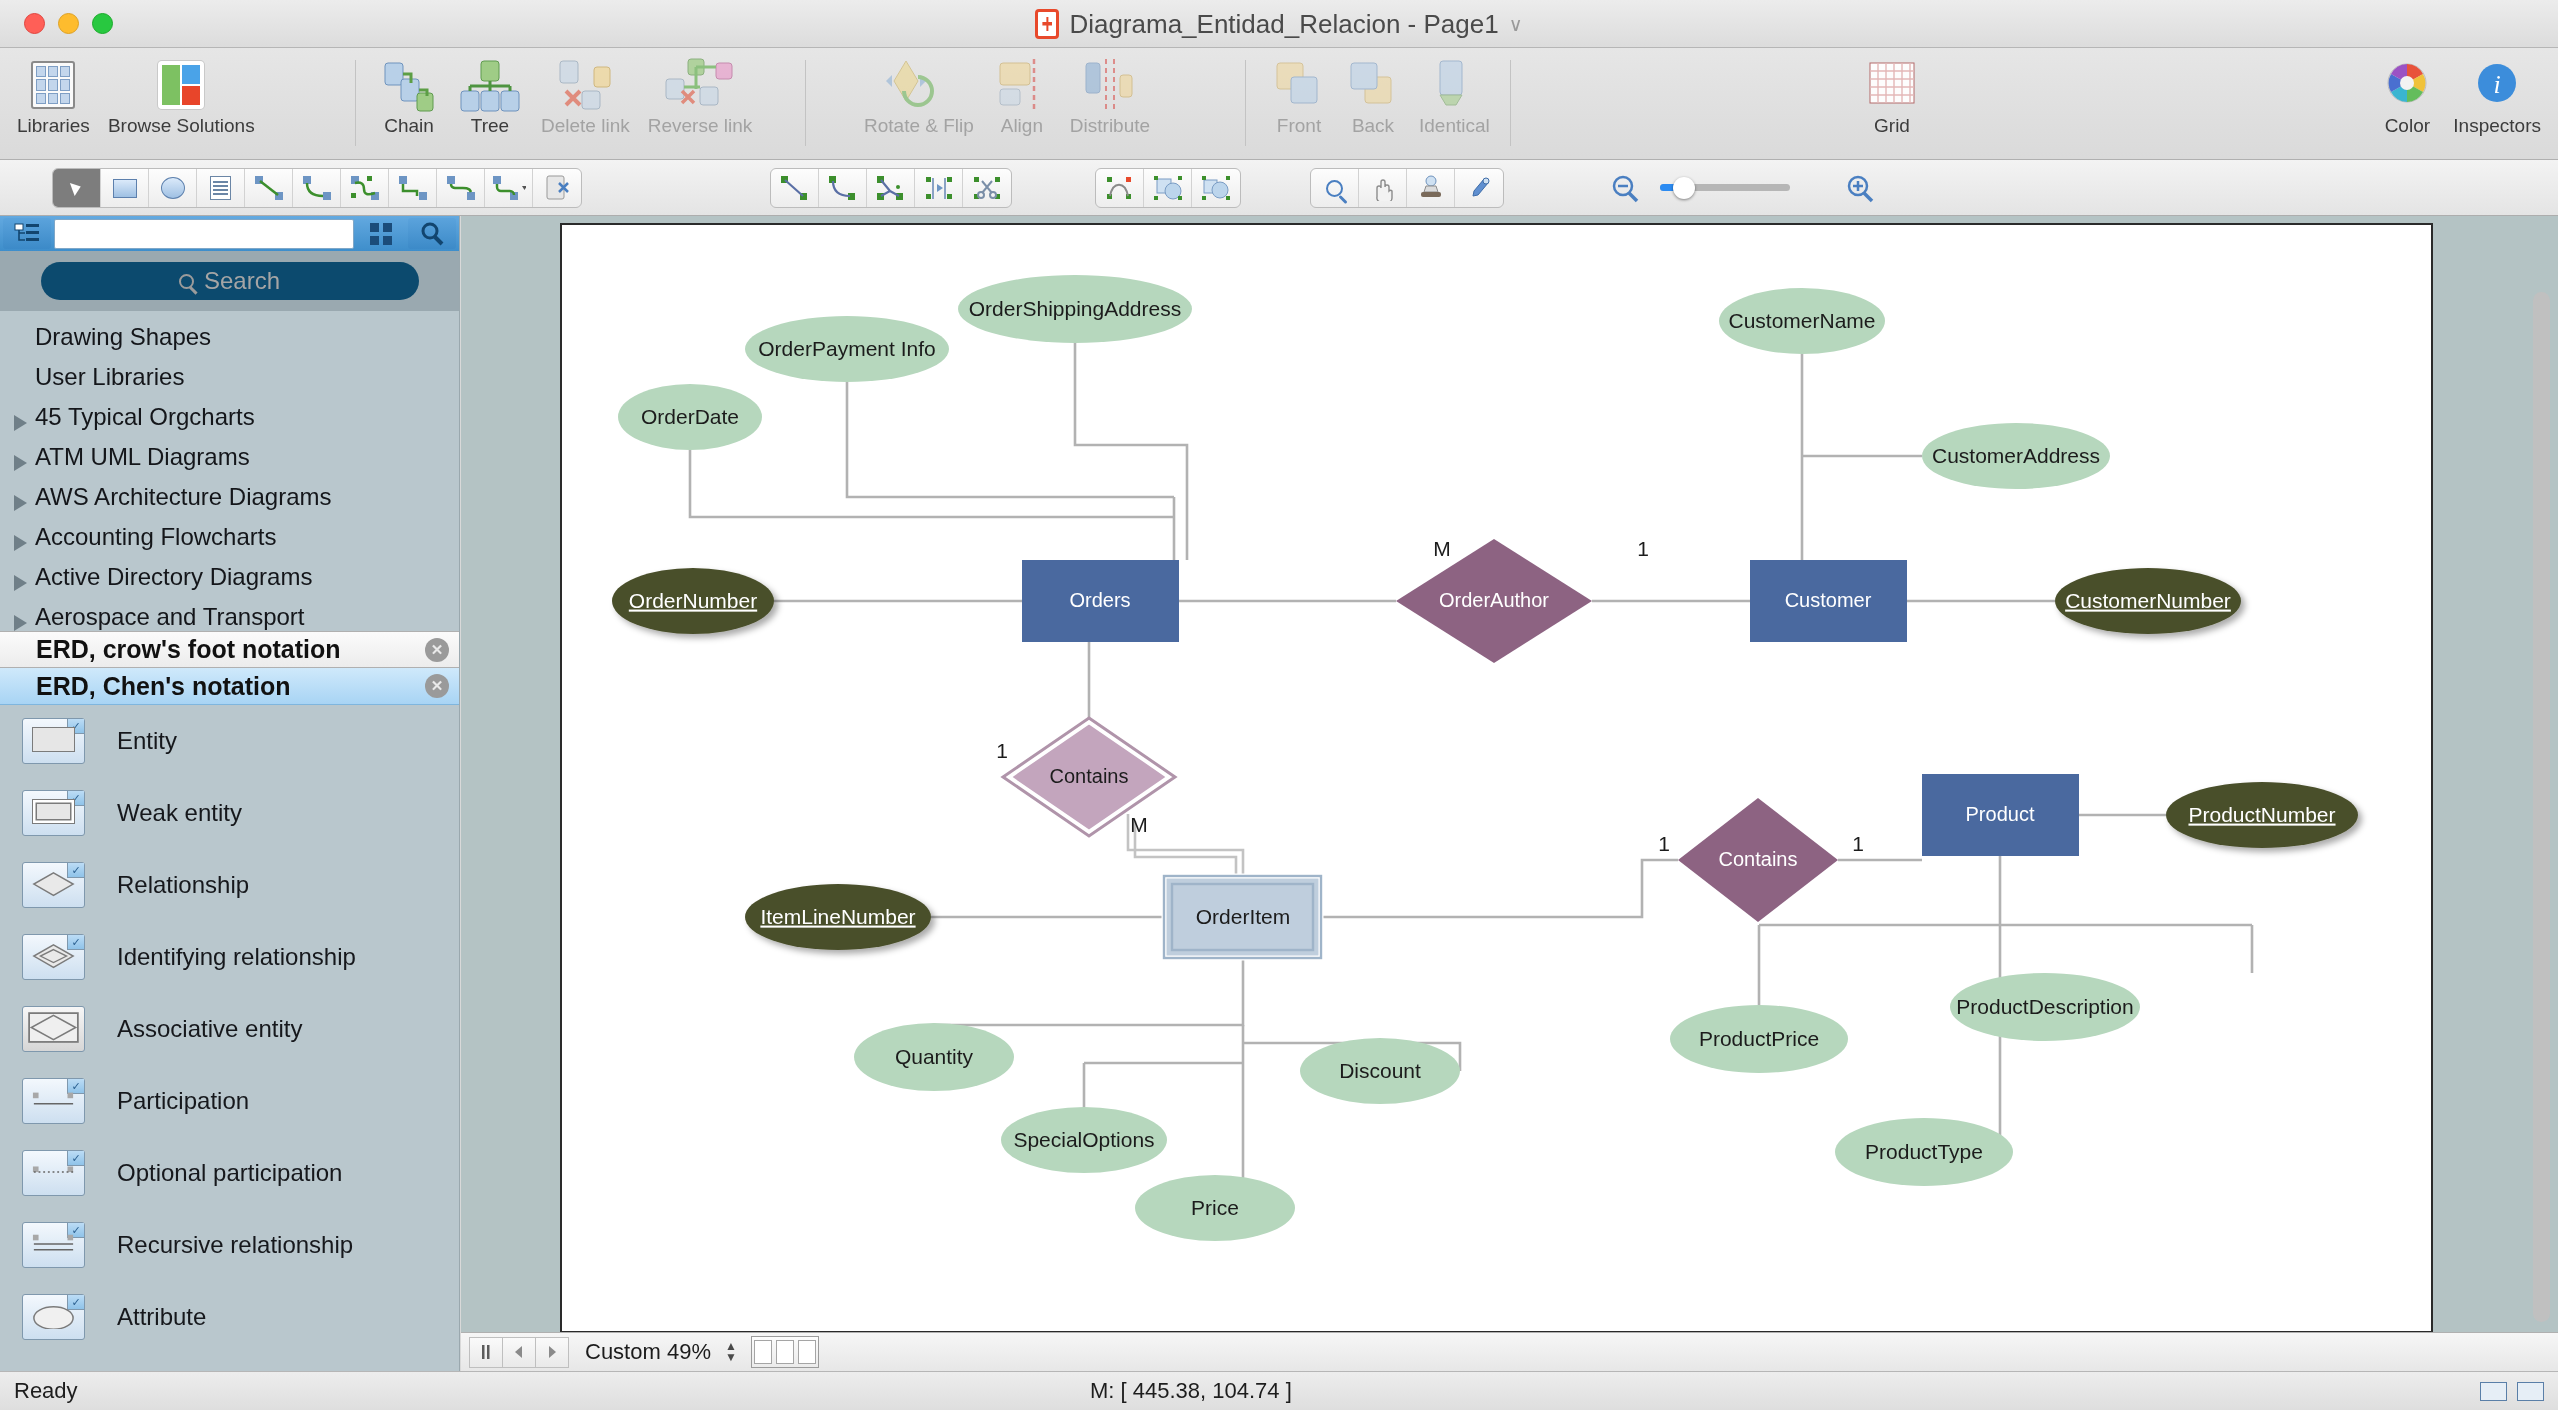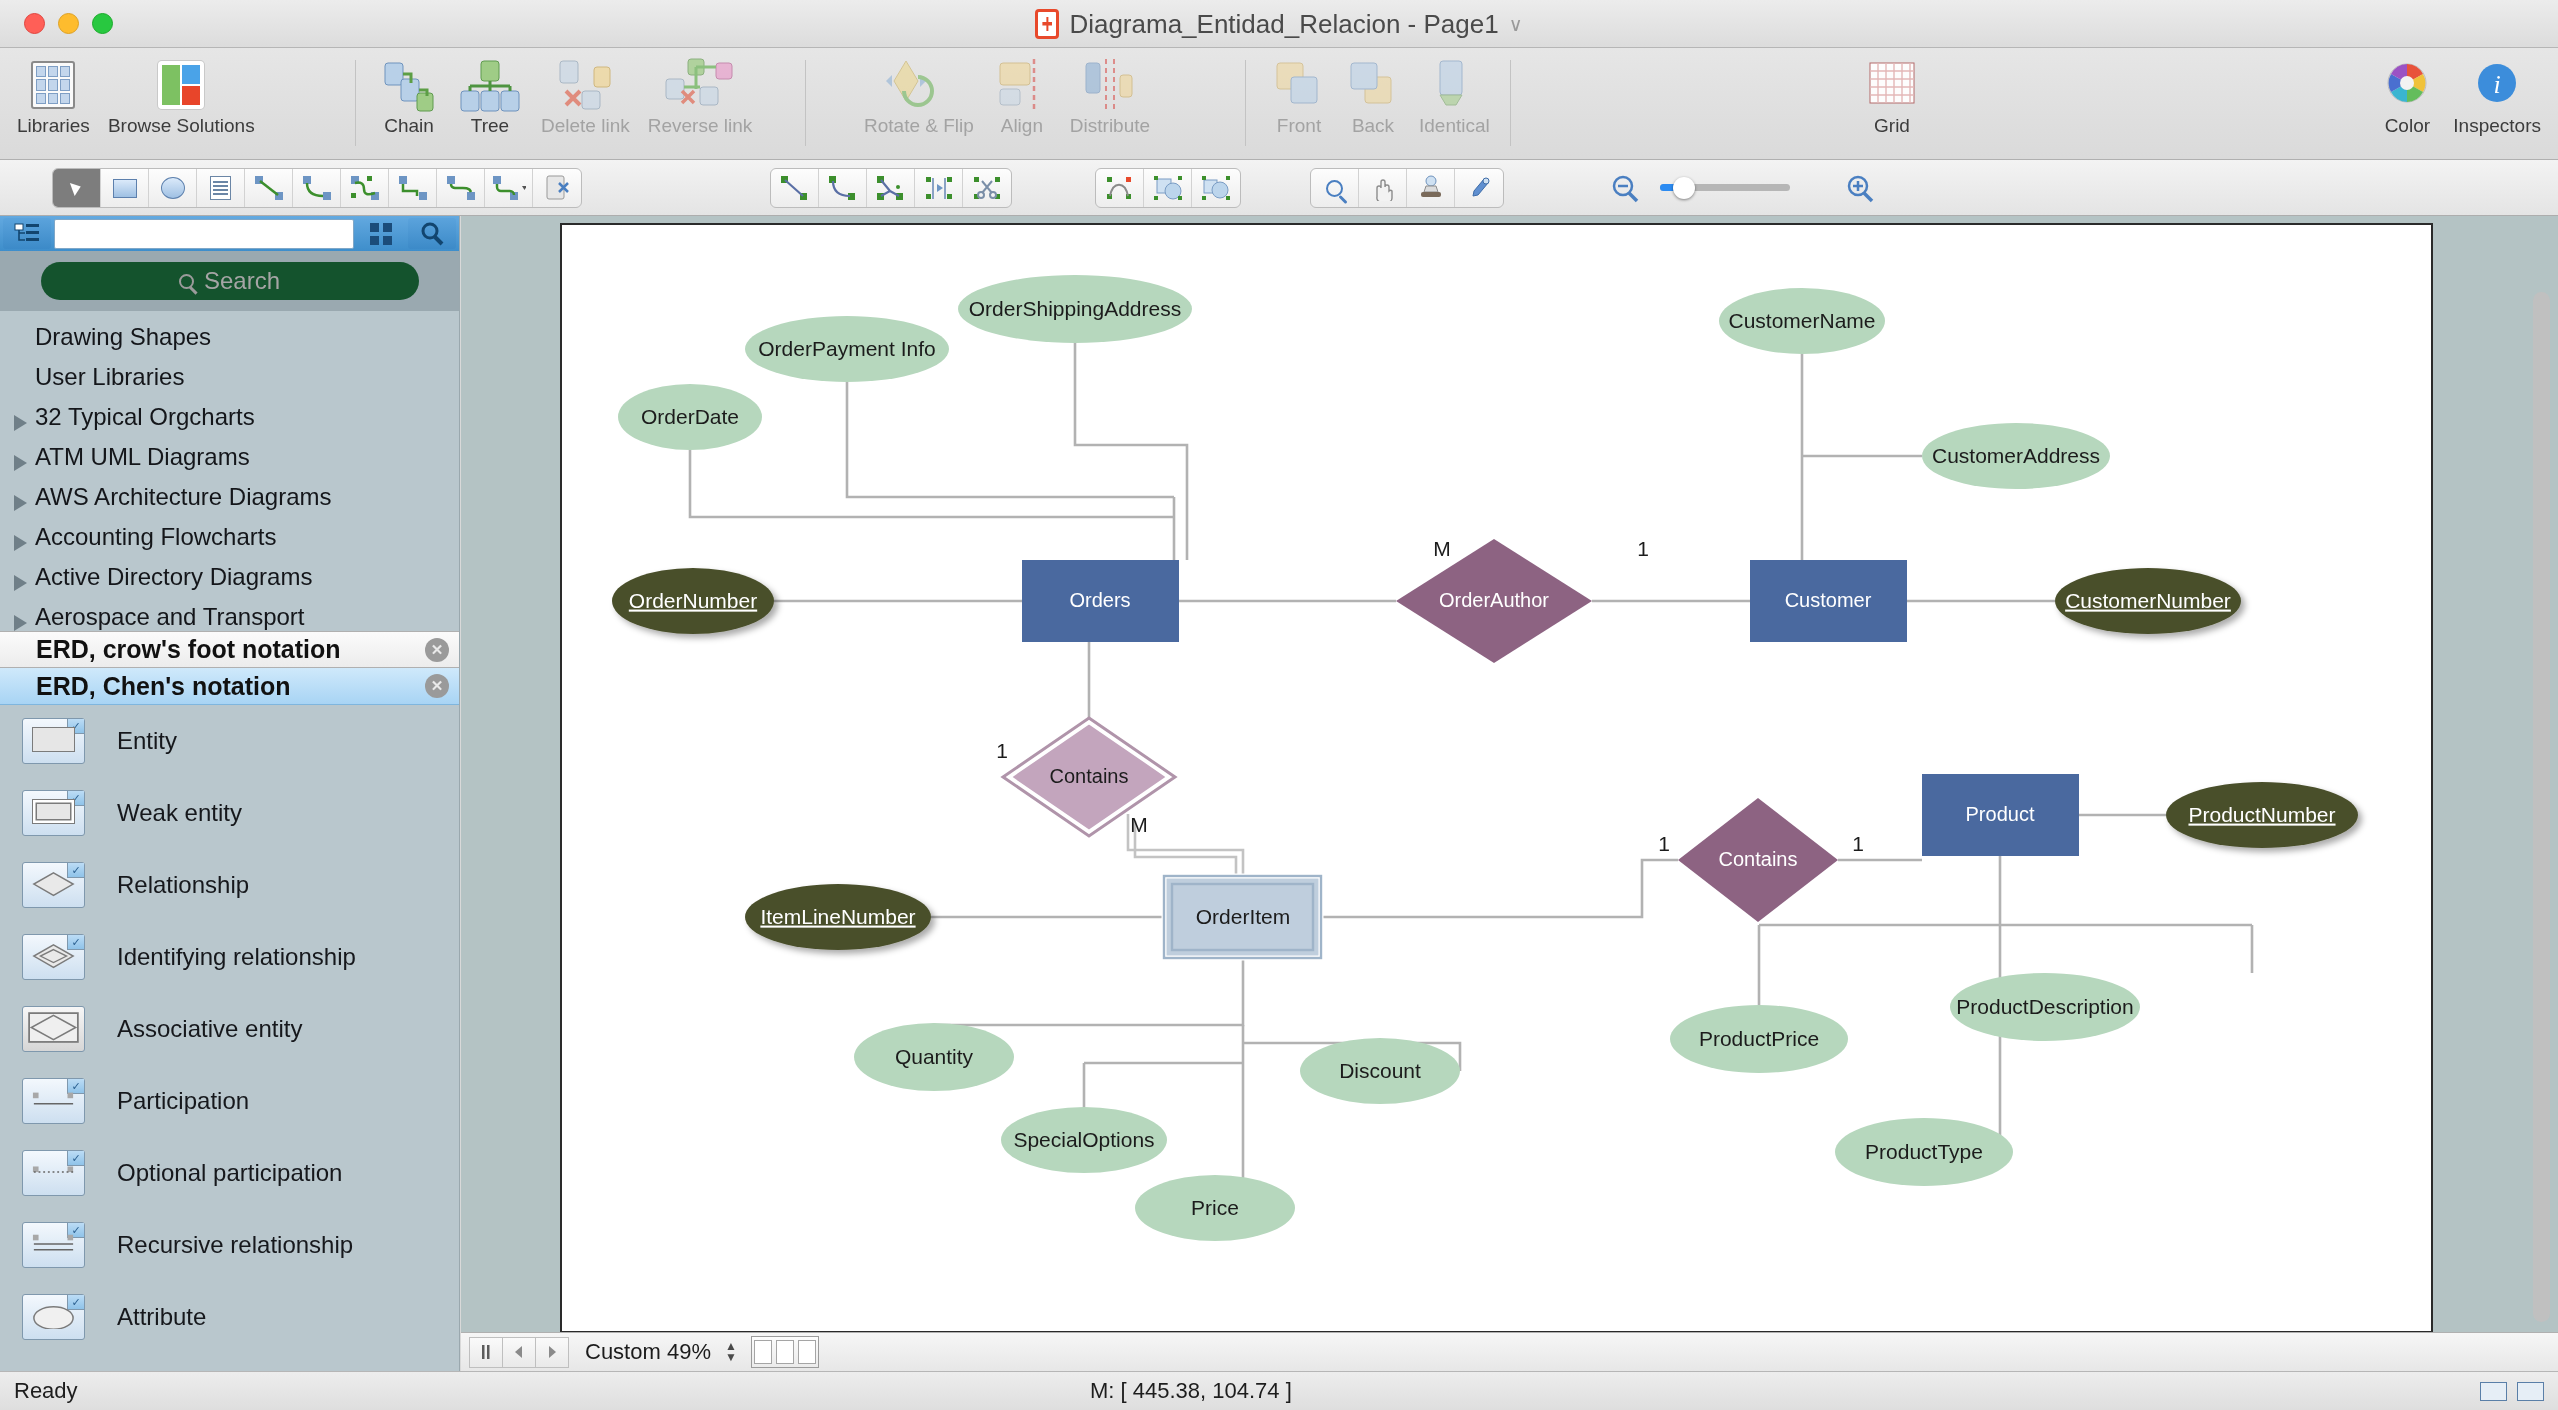--- a/index.html
+++ b/index.html
@@ -81,21 +81,21 @@
       align-items:center; padding:0 3px; gap:3px; }
   .lp-hbtn{ width:48px;height:31px;display:flex;align-items:center;justify-content:center;
       border-radius:3px; }
   .lp-hbtn.sel{ background:linear-gradient(#5ba3dc,#3c8ac8); }
   #lp-field{ flex:1; height:30px; background:#fff; border:1px solid #7fa7c8; border-radius:2px; }
   .grid4{ width:22px;height:22px;display:grid;grid-template-columns:1fr 1fr;
       grid-template-rows:1fr 1fr;gap:4px; }
   .grid4 i{ background:#1b4c7a; display:block; }
   #lp-searchrow{ height:60px; background:#9aa9b0; display:flex; align-items:center;
       justify-content:center; }
-  #searchbox{ width:378px;height:38px;background:#14532d;border-radius:19px;display:flex;
+  #searchbox{ width:378px;height:38px;background:#0c4a6e;border-radius:19px;display:flex;
       align-items:center;justify-content:center;gap:10px; }
   #searchbox .mag2{ width:15px;height:15px;border:2.3px solid #9b9b9b;border-radius:50%;
       position:relative; }
   #searchbox .mag2::after{ content:"";position:absolute;right:-6px;bottom:-5px;width:9px;
       height:2.6px;background:#9b9b9b;transform:rotate(45deg); }
   #searchbox span{ font-size:24px; color:#a5a5a5; }
   #libs{ height:320px; overflow:hidden; }
   .libitem{ height:40px; display:flex; align-items:flex-end; padding-left:14px; font-size:24px;
       color:#14161a; }
   .libitem .tri{ width:0;height:0;border-left:13px solid #6f7f88;border-top:8px solid transparent;
@@ -625,21 +625,21 @@
     <div class="libitem">
         <span class="nospc"></span>
         <span>Drawing Shapes</span>
       </div>
     <div class="libitem">
         <span class="nospc"></span>
         <span>User Libraries</span>
       </div>
     <div class="libitem">
         <span class="tri"></span>
-        <span>32 Typical Orgcharts</span>
+        <span>45 Typical Orgcharts</span>
       </div>
     <div class="libitem">
         <span class="tri"></span>
         <span>ATM UML Diagrams</span>
       </div>
     <div class="libitem">
         <span class="tri"></span>
         <span>AWS Architecture Diagrams</span>
       </div>
     <div class="libitem">

